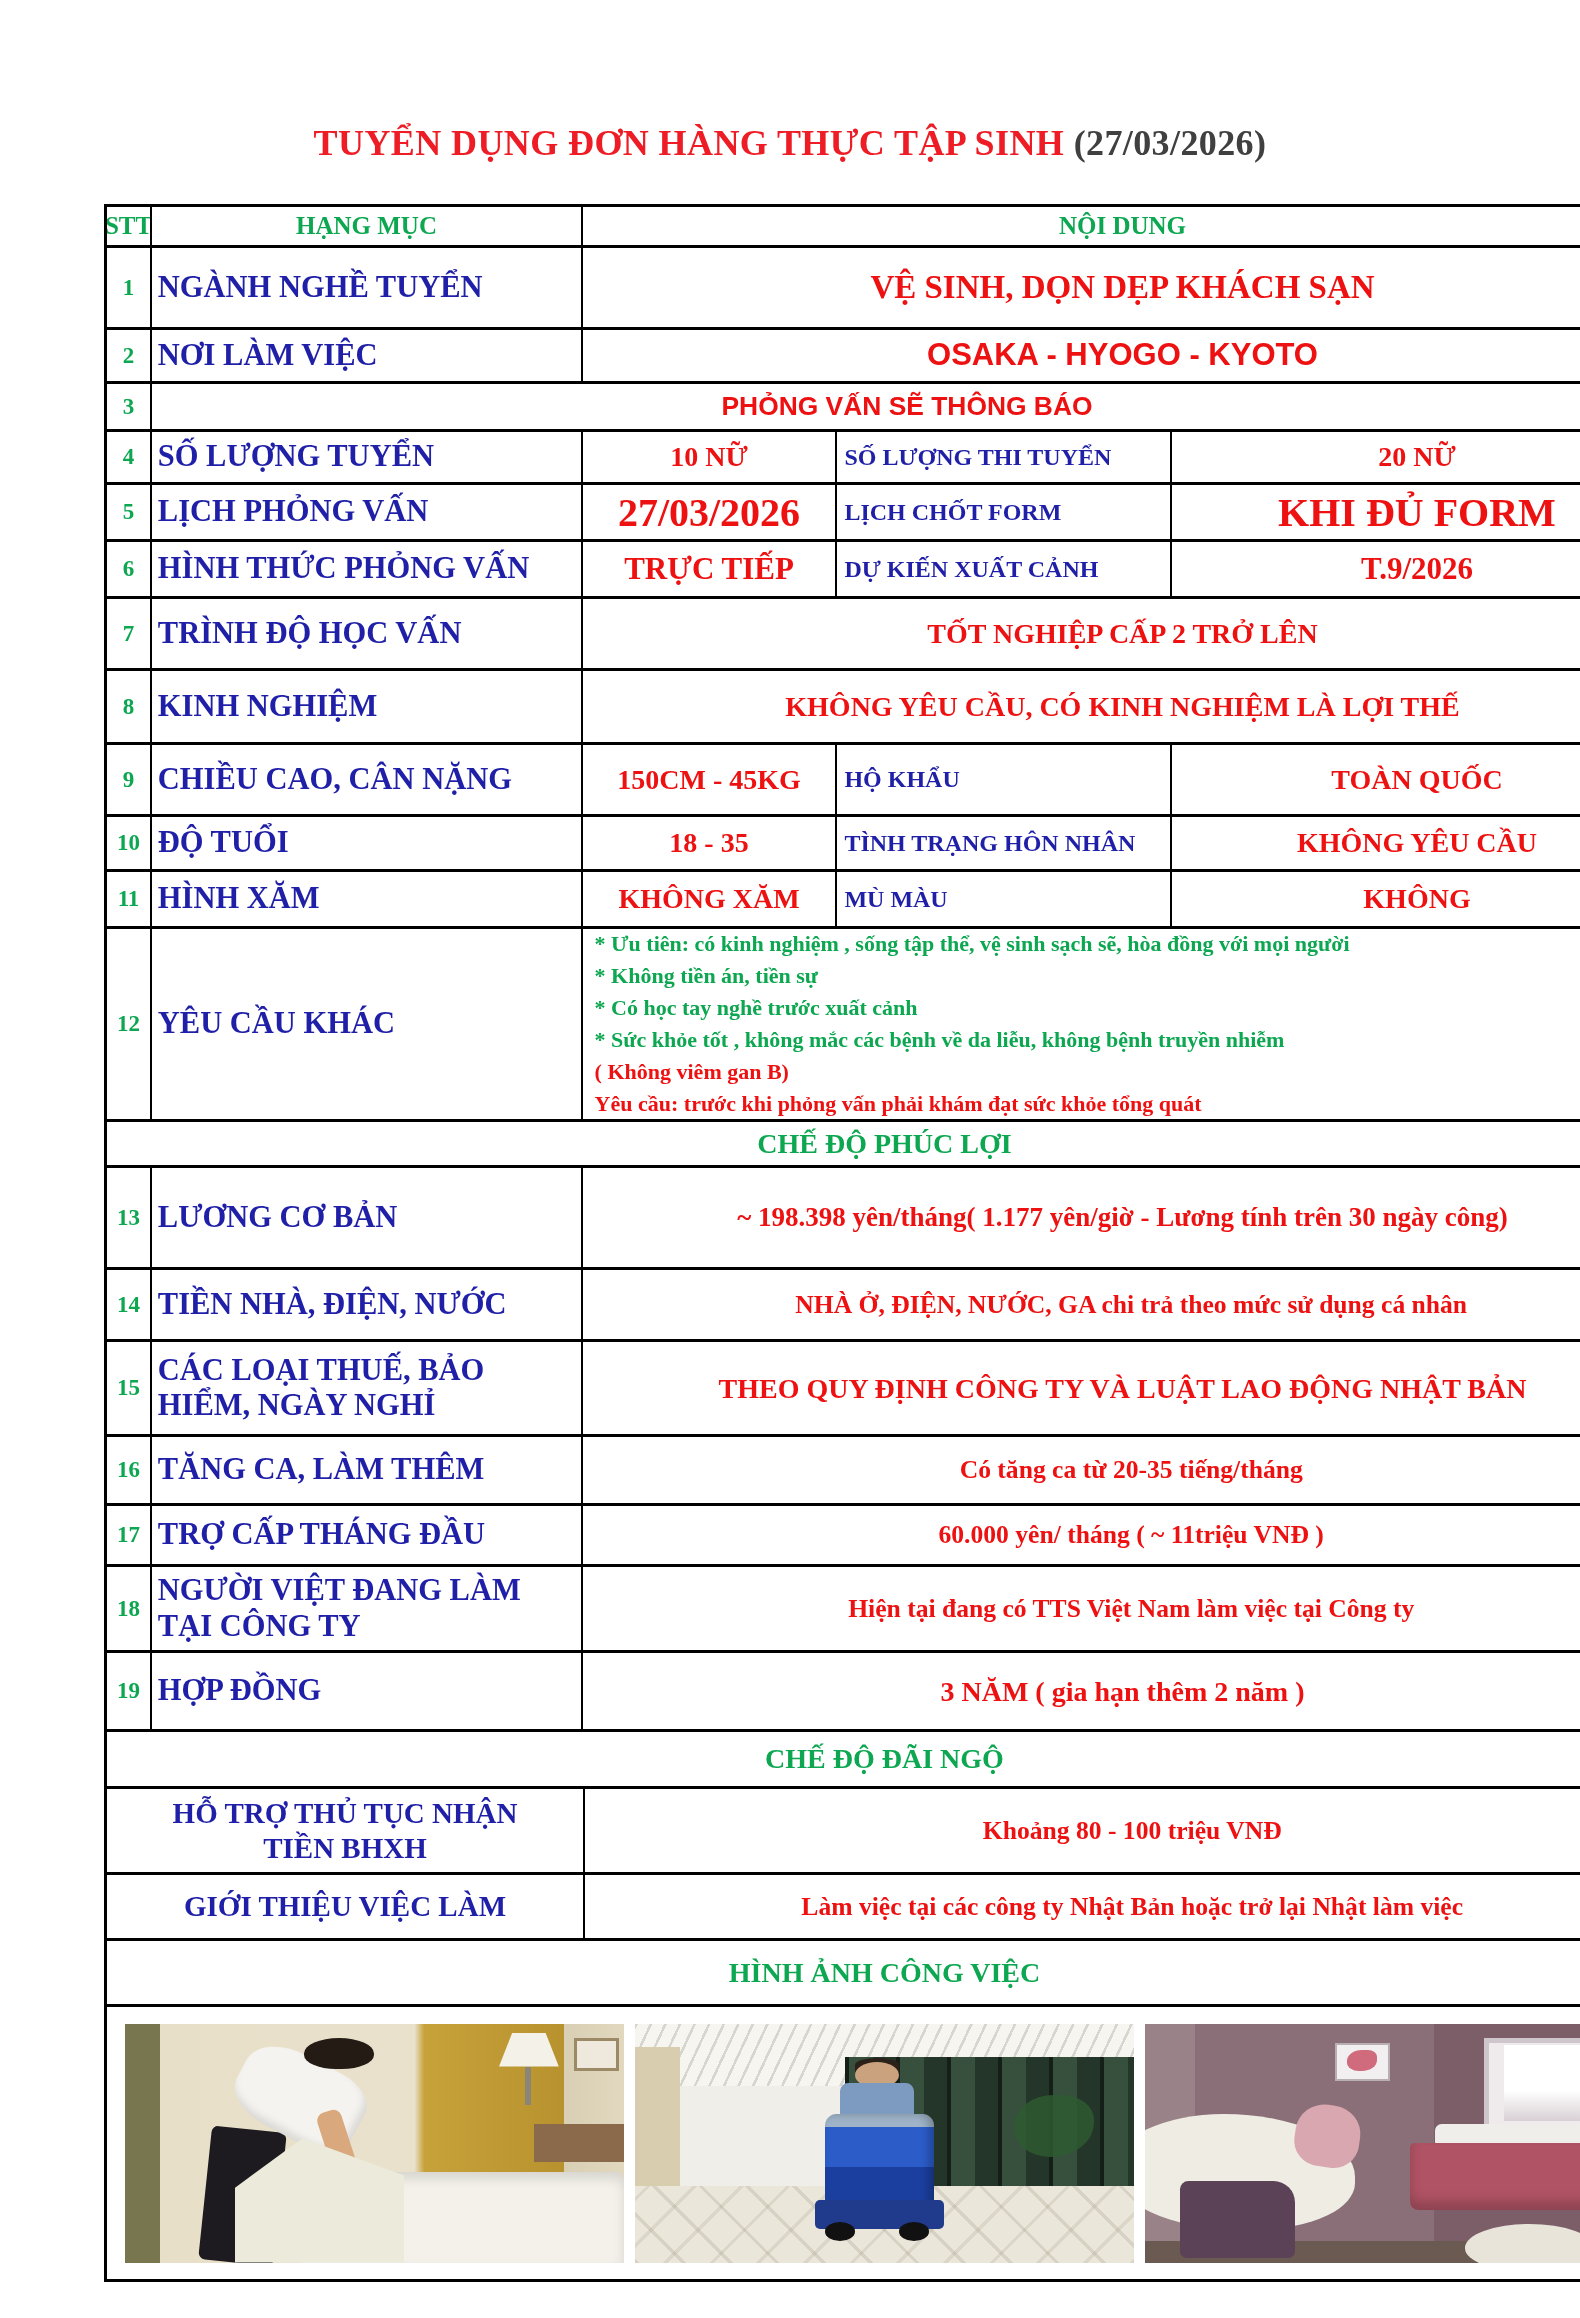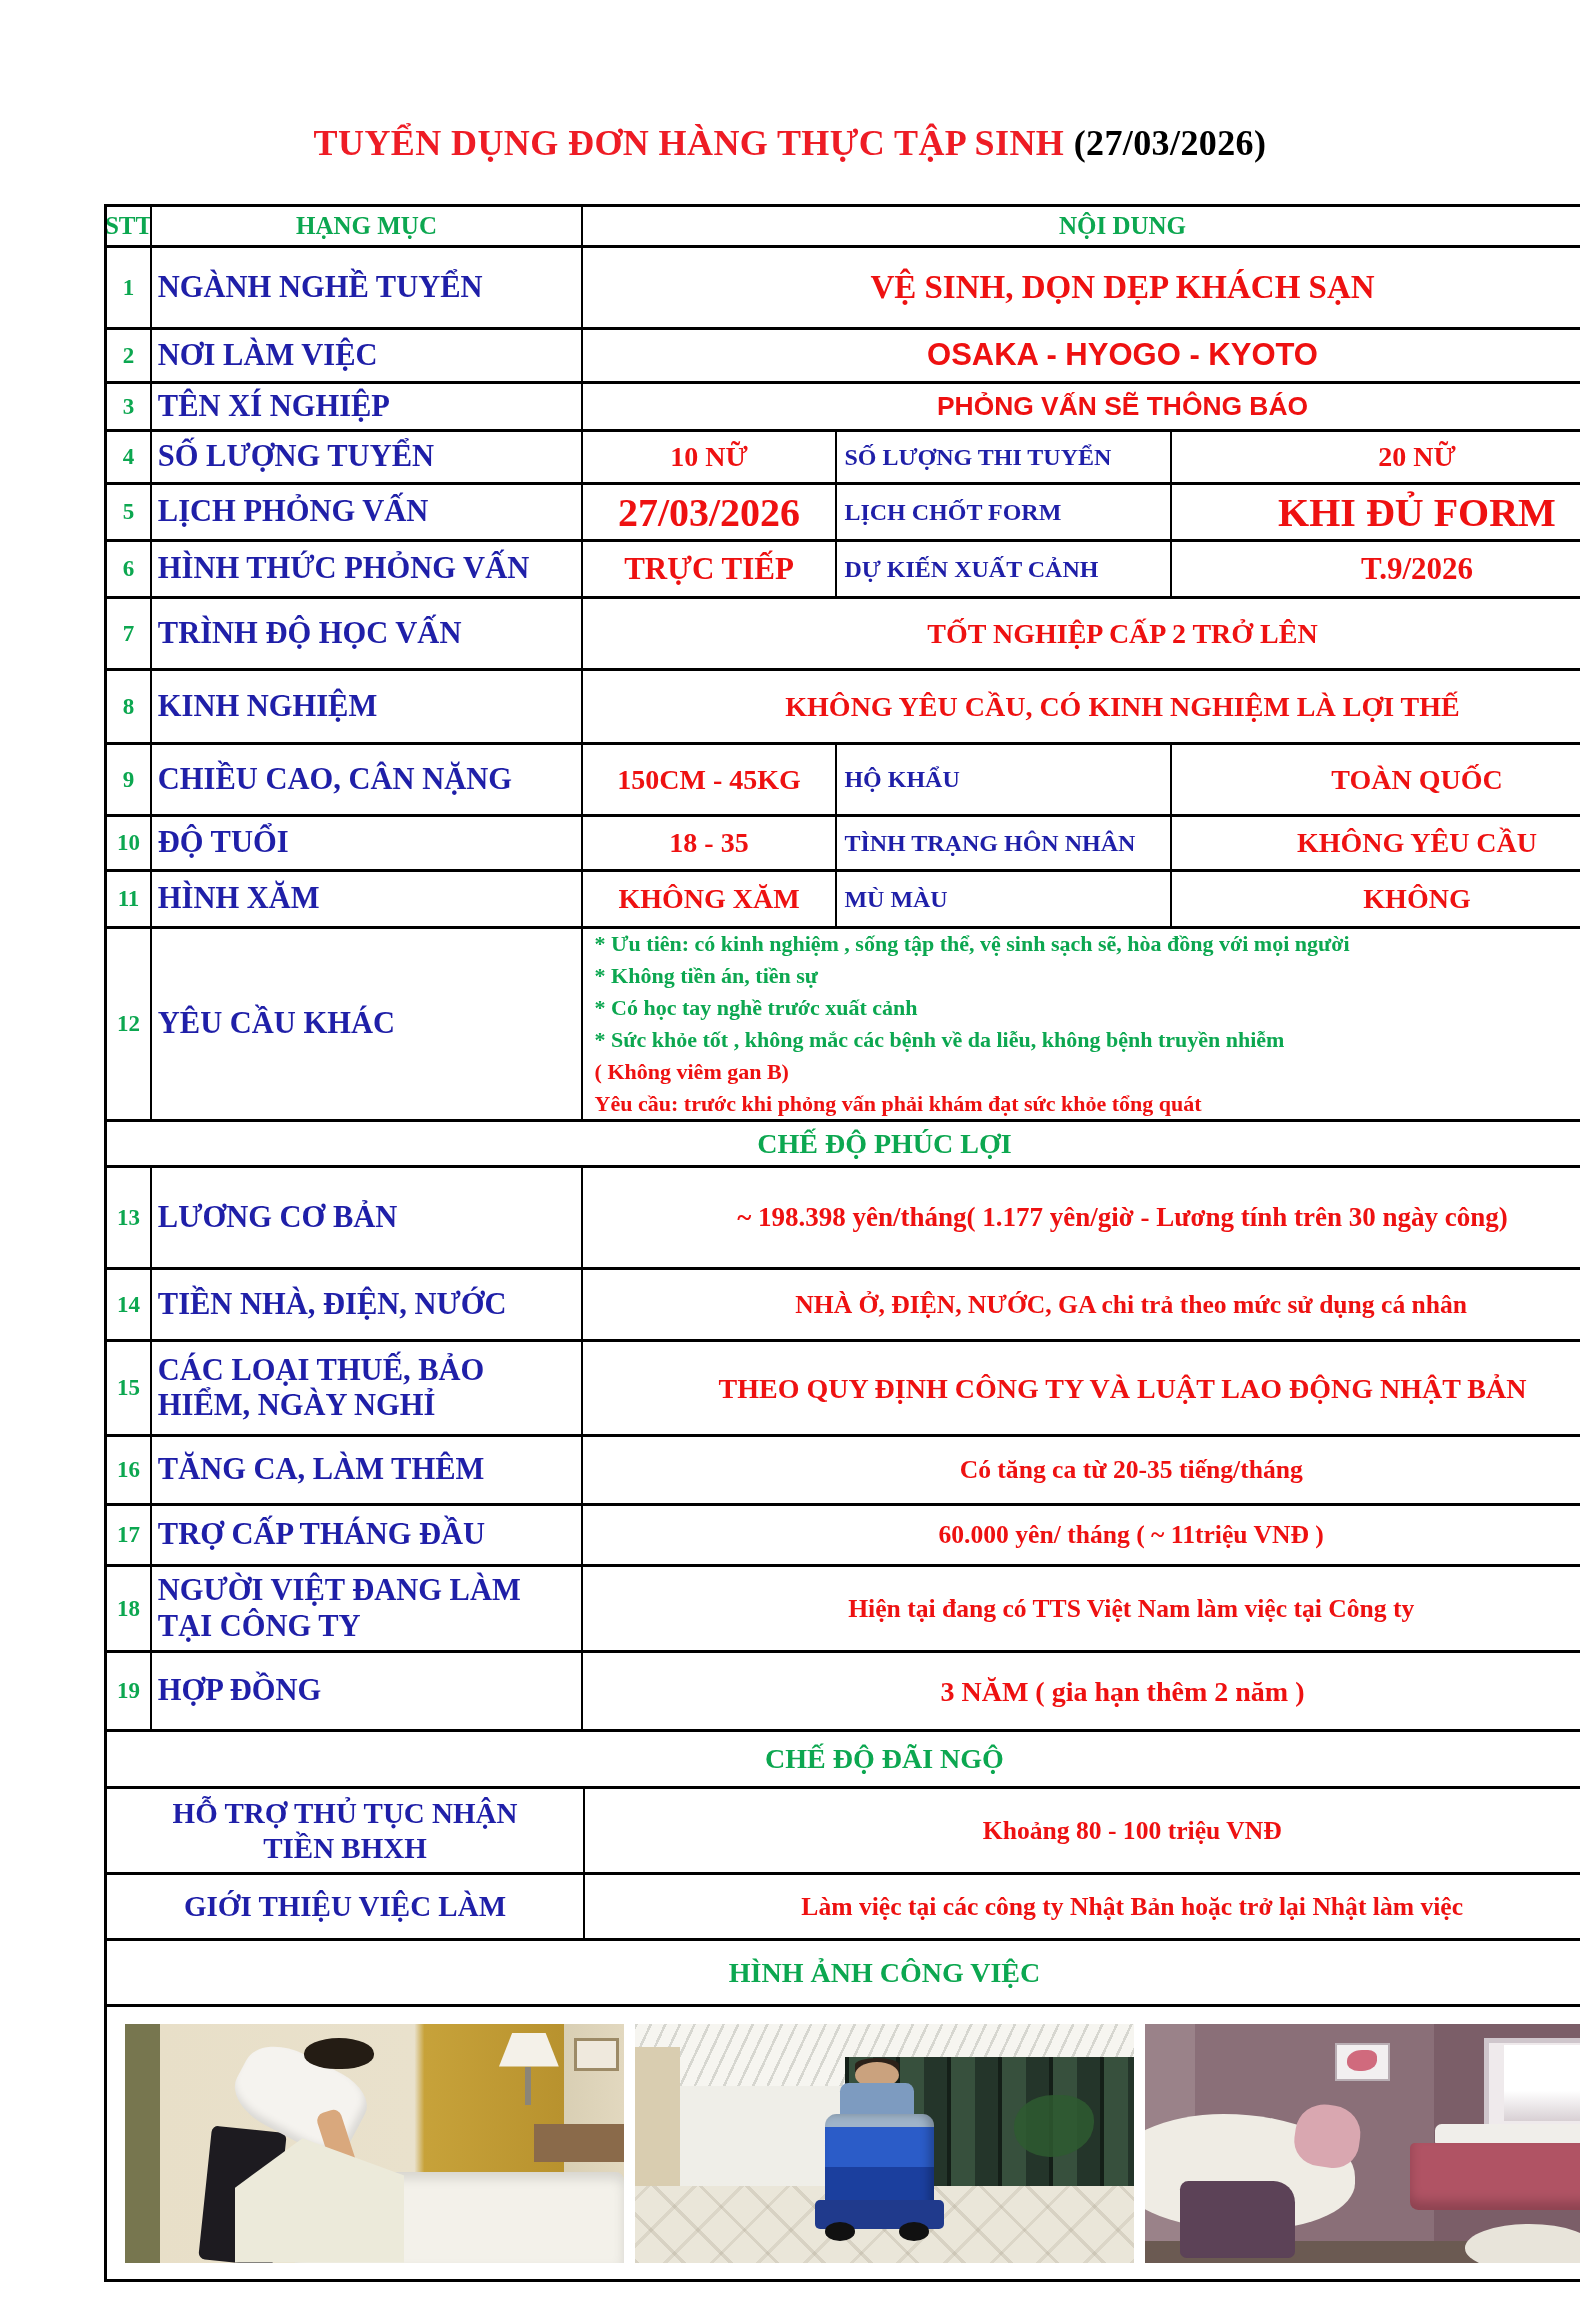--- a/index.html
+++ b/index.html
@@ -6,21 +6,21 @@
   body{
     width:1580px;height:2319px;position:relative;
     font-family:"Liberation Serif","DejaVu Serif",serif;
     -webkit-font-smoothing:antialiased;
   }
   .page-title{
     position:absolute;top:122px;left:0;width:100%;
     text-align:center;font-size:36px;font-weight:bold;color:#ee1c25;
     letter-spacing:0.4px;white-space:nowrap;
   }
-  .page-title .date{color:#000000;}
+  .page-title .date{color:#404040;}
 
   .doc-table{
     position:absolute;left:104px;top:204px;width:1561px;
     border:3.3px solid #000;box-sizing:border-box;background:#fff;
   }
   .row{display:flex;border-bottom:3.3px solid #000;align-items:stretch;}
   .row:last-child{border-bottom:none;}
   .cell{
     border-right:2.5px solid #000;box-sizing:border-box;
     display:flex;align-items:center;justify-content:center;
@@ -150,21 +150,20 @@
     </div>
 
     <div class="row h-r2">
       <div class="cell c-stt">2</div>
       <div class="cell c-label">NƠI LÀM VIỆC</div>
       <div class="cell c-rest sans">OSAKA - HYOGO - KYOTO</div>
     </div>
 
     <div class="row h-r3">
       <div class="cell c-stt">3</div>
-      <div class="cell c-label">TÊN XÍ NGHIỆP</div>
       <div class="cell c-rest sans" style="font-size:26.4px !important;">PHỎNG VẤN SẼ THÔNG BÁO</div>
     </div>
 
     <div class="row h-r4">
       <div class="cell c-stt">4</div>
       <div class="cell c-label">SỐ LƯỢNG TUYỂN</div>
       <div class="cell c-val1">10 NỮ</div>
       <div class="cell c-label2">SỐ LƯỢNG  THI TUYỂN</div>
       <div class="cell c-val2">20 NỮ</div>
     </div>

